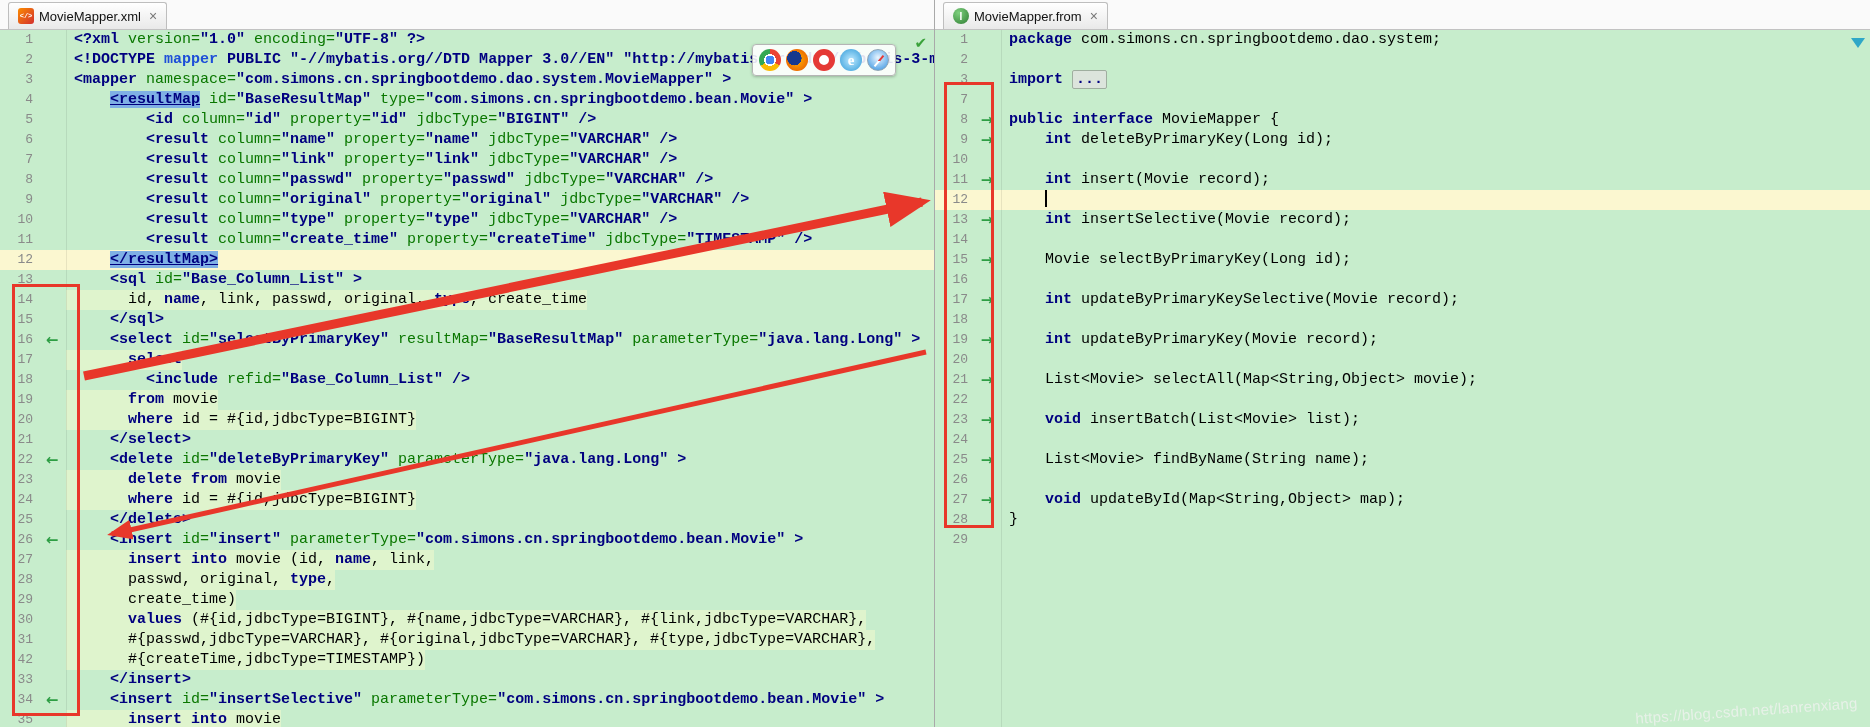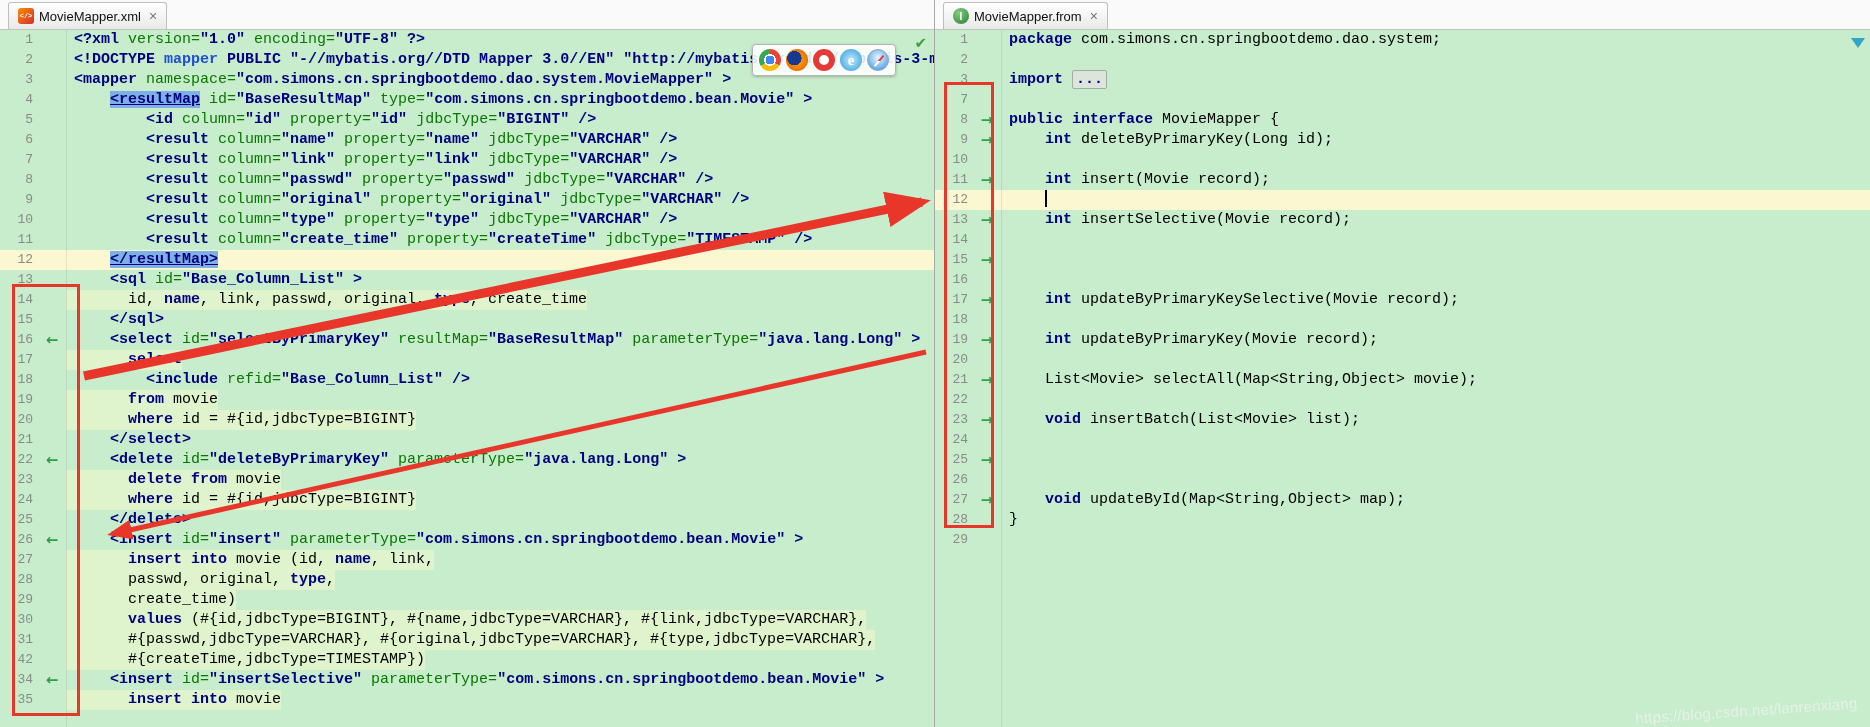--- a/index.html
+++ b/index.html
@@ -129,20 +129,21 @@
         <div class="line"><span class="ln">23</span><span class="arr"></span><span class="code sql-band"><span class="seg-txt">      </span><span class="seg-kw">delete from</span><span class="seg-txt"> movie</span></span></div>
         <div class="line"><span class="ln">24</span><span class="arr"></span><span class="code sql-band"><span class="seg-txt">      </span><span class="seg-kw">where</span><span class="seg-txt"> id = #{id,jdbcType=BIGINT}</span></span></div>
         <div class="line"><span class="ln">25</span><span class="arr"></span><span class="code"><span class="seg-txt">    </span><span class="seg-tag">&lt;/delete&gt;</span></span></div>
         <div class="line"><span class="ln">26</span><span class="arr">←</span><span class="code"><span class="seg-txt">    </span><span class="seg-tag">&lt;insert </span><span class="seg-attr">id=</span><span class="seg-val">"insert"</span><span class="seg-txt"> </span><span class="seg-attr">parameterType=</span><span class="seg-val">"com.simons.cn.springbootdemo.bean.Movie"</span><span class="seg-txt"> </span><span class="seg-tag">&gt;</span></span></div>
         <div class="line"><span class="ln">27</span><span class="arr"></span><span class="code sql-band"><span class="seg-txt">      </span><span class="seg-kw">insert into</span><span class="seg-txt"> movie (id, </span><span class="seg-kw">name</span><span class="seg-txt">, link,</span></span></div>
         <div class="line"><span class="ln">28</span><span class="arr"></span><span class="code sql-band"><span class="seg-txt">      passwd, original, </span><span class="seg-kw">type</span><span class="seg-txt">,</span></span></div>
         <div class="line"><span class="ln">29</span><span class="arr"></span><span class="code sql-band"><span class="seg-txt">      create_time)</span></span></div>
         <div class="line"><span class="ln">30</span><span class="arr"></span><span class="code sql-band"><span class="seg-txt">      </span><span class="seg-kw">values</span><span class="seg-txt"> (#{id,jdbcType=BIGINT}, #{name,jdbcType=VARCHAR}, #{link,jdbcType=VARCHAR},</span></span></div>
         <div class="line"><span class="ln">31</span><span class="arr"></span><span class="code sql-band"><span class="seg-txt">      #{passwd,jdbcType=VARCHAR}, #{original,jdbcType=VARCHAR}, #{type,jdbcType=VARCHAR},</span></span></div>
         <div class="line"><span class="ln">42</span><span class="arr"></span><span class="code sql-band"><span class="seg-txt">      #{createTime,jdbcType=TIMESTAMP})</span></span></div>
+        <div class="line"><span class="ln">33</span><span class="arr"></span><span class="code"><span class="seg-txt">    </span><span class="seg-tag">&lt;/insert&gt;</span></span></div>
         <div class="line"><span class="ln">34</span><span class="arr">←</span><span class="code"><span class="seg-txt">    </span><span class="seg-tag">&lt;insert </span><span class="seg-attr">id=</span><span class="seg-val">"insertSelective"</span><span class="seg-txt"> </span><span class="seg-attr">parameterType=</span><span class="seg-val">"com.simons.cn.springbootdemo.bean.Movie"</span><span class="seg-txt"> </span><span class="seg-tag">&gt;</span></span></div>
         <div class="line"><span class="ln">35</span><span class="arr"></span><span class="code sql-band"><span class="seg-txt">      </span><span class="seg-kw">insert into</span><span class="seg-txt"> movie</span></span></div>
       </div>
     <span class="inspect-ok">✔</span>
     <div class="browser-bar">
       <div class="bicon chrome"></div>
       <div class="bicon firefox"></div>
       <div class="bicon opera"></div>
       <div class="bicon ie"></div>
       <div class="bicon safari"></div>
@@ -165,31 +166,31 @@
         <div class="line"><span class="ln">2</span><span class="arr"></span><span class="code"></span></div>
         <div class="line"><span class="ln">3</span><span class="arr"></span><span class="code"><span class="seg-kw">import</span><span class="seg-txt"> </span><span class="seg-fold">...</span></span></div>
         <div class="line"><span class="ln">7</span><span class="arr"></span><span class="code"></span></div>
         <div class="line"><span class="ln">8</span><span class="arr">→</span><span class="code"><span class="seg-kw">public interface</span><span class="seg-txt"> MovieMapper {</span></span></div>
         <div class="line"><span class="ln">9</span><span class="arr">→</span><span class="code"><span class="seg-txt">    </span><span class="seg-kw">int</span><span class="seg-txt"> deleteByPrimaryKey(Long id);</span></span></div>
         <div class="line"><span class="ln">10</span><span class="arr"></span><span class="code"></span></div>
         <div class="line"><span class="ln">11</span><span class="arr">→</span><span class="code"><span class="seg-txt">    </span><span class="seg-kw">int</span><span class="seg-txt"> insert(Movie record);</span></span></div>
         <div class="line caret-row"><span class="ln">12</span><span class="arr"></span><span class="code"><span class="seg-txt">    </span><span class="caret-bar"></span></span></div>
         <div class="line"><span class="ln">13</span><span class="arr">→</span><span class="code"><span class="seg-txt">    </span><span class="seg-kw">int</span><span class="seg-txt"> insertSelective(Movie record);</span></span></div>
         <div class="line"><span class="ln">14</span><span class="arr"></span><span class="code"></span></div>
-        <div class="line"><span class="ln">15</span><span class="arr">→</span></div>
+        <div class="line"><span class="ln">15</span><span class="arr">→</span><span class="code"><span class="seg-txt">    Movie selectByPrimaryKey(Long id);</span></span></div>
         <div class="line"><span class="ln">16</span><span class="arr"></span><span class="code"></span></div>
         <div class="line"><span class="ln">17</span><span class="arr">→</span><span class="code"><span class="seg-txt">    </span><span class="seg-kw">int</span><span class="seg-txt"> updateByPrimaryKeySelective(Movie record);</span></span></div>
         <div class="line"><span class="ln">18</span><span class="arr"></span><span class="code"></span></div>
         <div class="line"><span class="ln">19</span><span class="arr">→</span><span class="code"><span class="seg-txt">    </span><span class="seg-kw">int</span><span class="seg-txt"> updateByPrimaryKey(Movie record);</span></span></div>
         <div class="line"><span class="ln">20</span><span class="arr"></span><span class="code"></span></div>
         <div class="line"><span class="ln">21</span><span class="arr">→</span><span class="code"><span class="seg-txt">    List&lt;Movie&gt; selectAll(Map&lt;String,Object&gt; movie);</span></span></div>
         <div class="line"><span class="ln">22</span><span class="arr"></span><span class="code"></span></div>
         <div class="line"><span class="ln">23</span><span class="arr">→</span><span class="code"><span class="seg-txt">    </span><span class="seg-kw">void</span><span class="seg-txt"> insertBatch(List&lt;Movie&gt; list);</span></span></div>
         <div class="line"><span class="ln">24</span><span class="arr"></span><span class="code"></span></div>
-        <div class="line"><span class="ln">25</span><span class="arr">→</span></div>
+        <div class="line"><span class="ln">25</span><span class="arr">→</span><span class="code"><span class="seg-txt">    List&lt;Movie&gt; findByName(String name);</span></span></div>
         <div class="line"><span class="ln">26</span><span class="arr"></span><span class="code"></span></div>
         <div class="line"><span class="ln">27</span><span class="arr">→</span><span class="code"><span class="seg-txt">    </span><span class="seg-kw">void</span><span class="seg-txt"> updateById(Map&lt;String,Object&gt; map);</span></span></div>
         <div class="line"><span class="ln">28</span><span class="arr"></span><span class="code"><span class="seg-txt">}</span></span></div>
         <div class="line"><span class="ln">29</span><span class="arr"></span><span class="code"></span></div>
       </div>
     <span class="inspect-tri"></span>
   </div>
 </div>
 
 <div id="left-red-box"></div>

